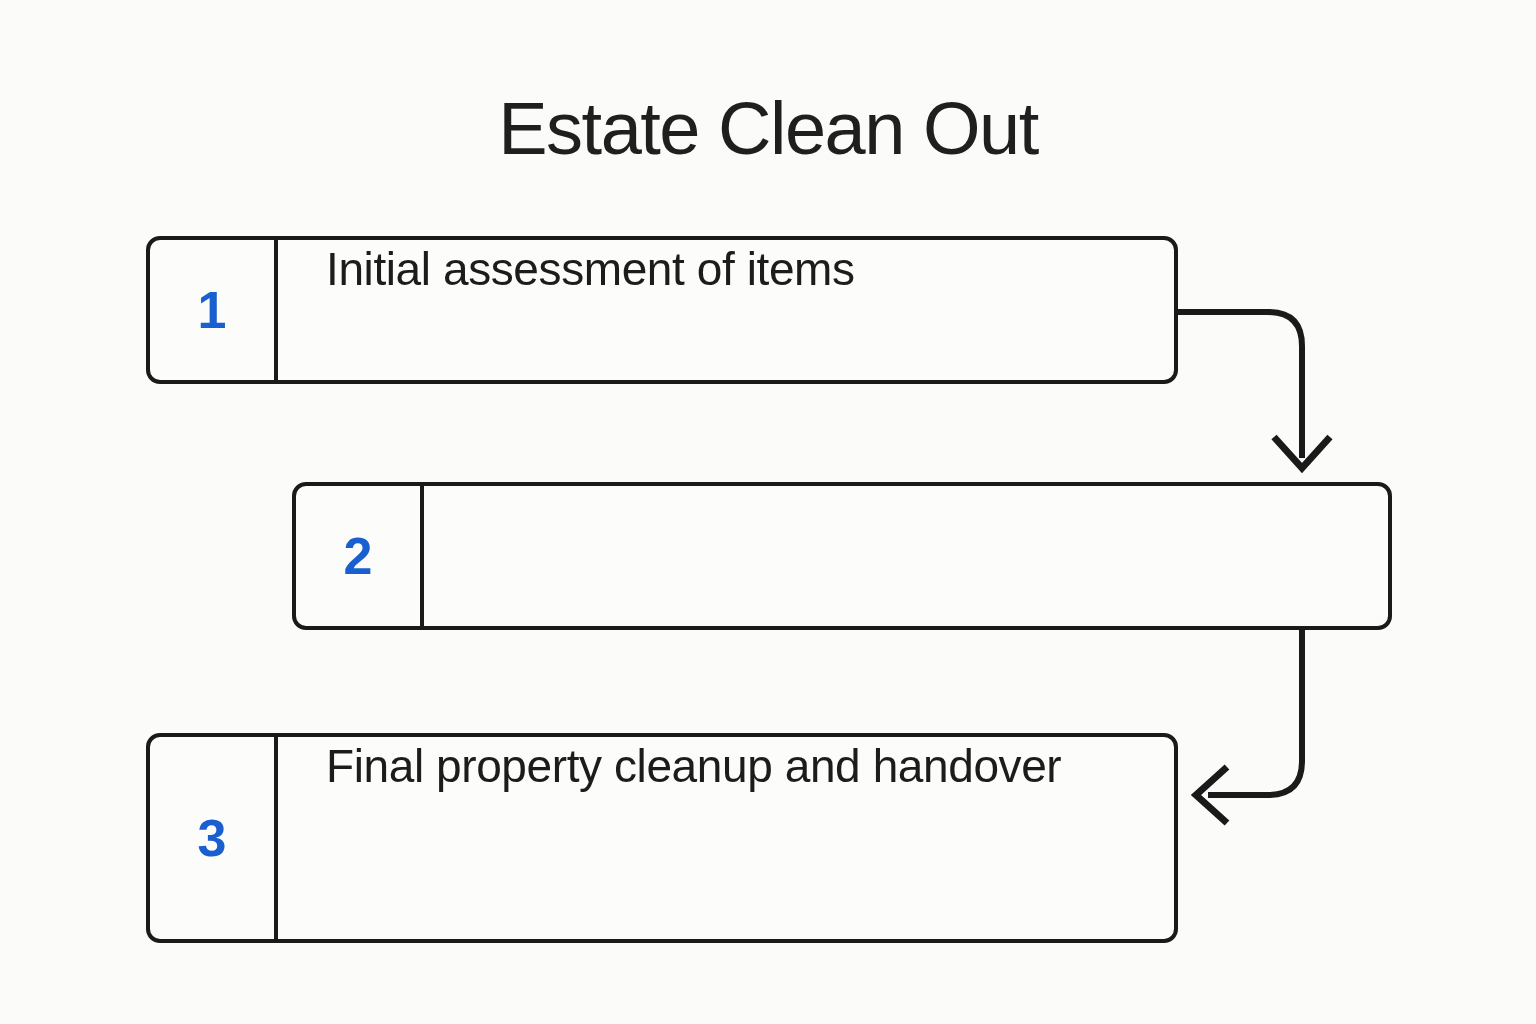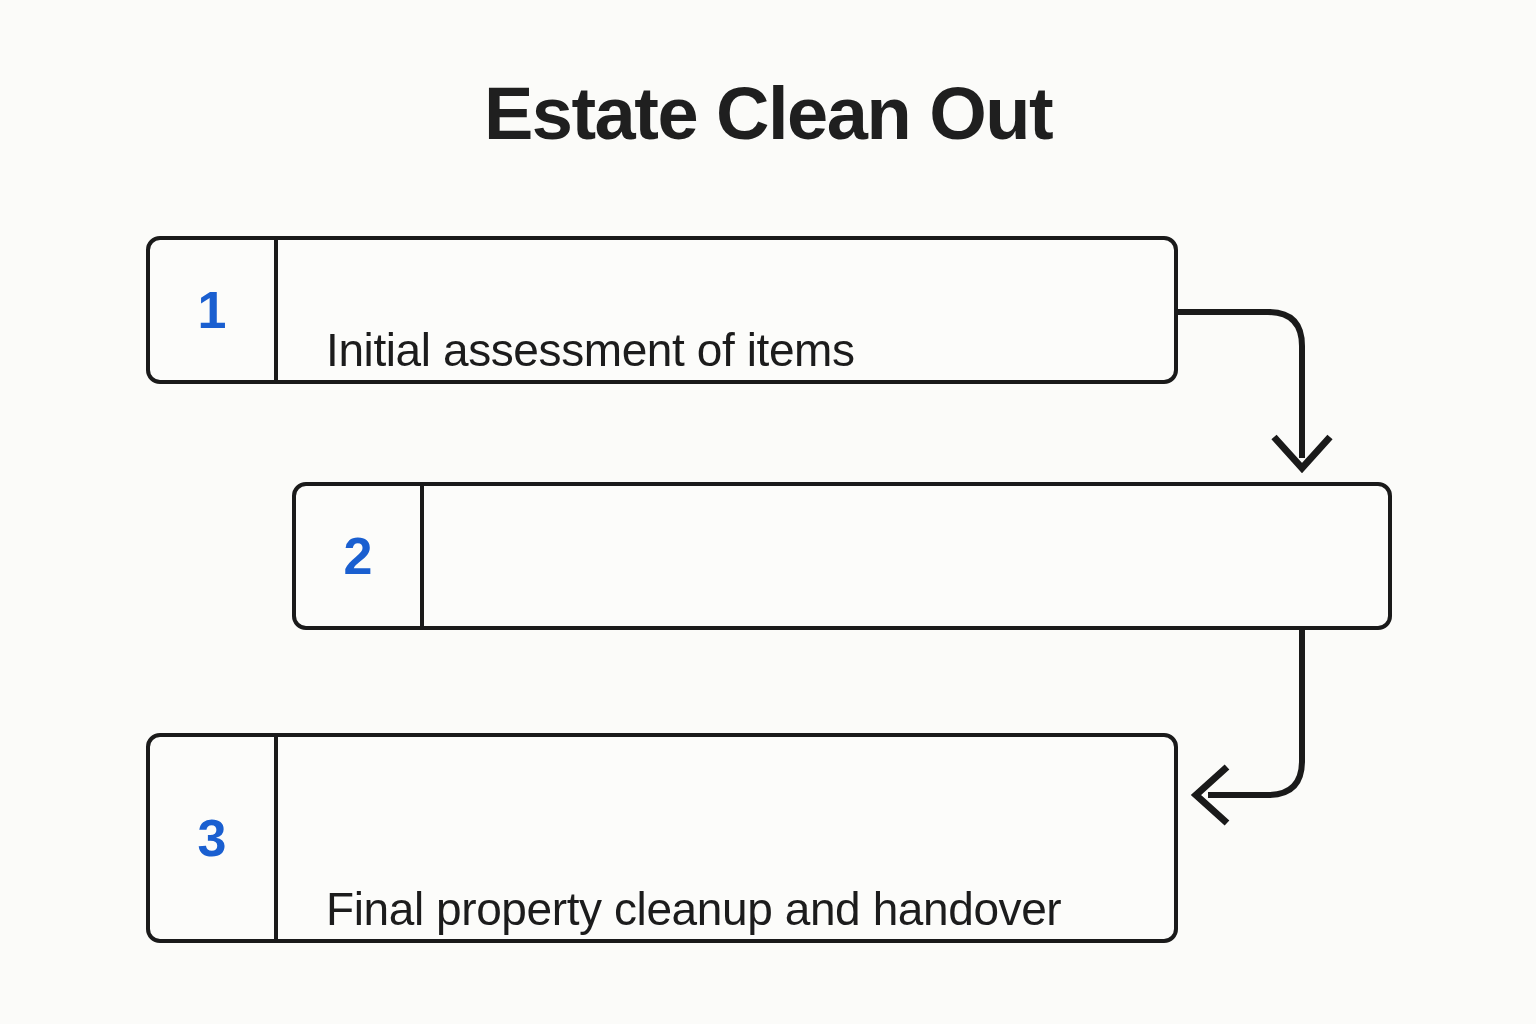--- a/index.html
+++ b/index.html
@@ -19,25 +19,25 @@
     position: relative;
     width: 1536px;
     height: 1024px;
     background: #fbfbf9;
   }
 
   
   #page-title {
     position: absolute;
     left: 0;
-    top: 77px;
+    top: 92px;
     width: 1536px;
     text-align: center;
     font-size: 74px;
-    font-weight: bold;
+    font-weight: normal;
     letter-spacing: -1.5px;
     color: #1f1f1f;
     line-height: 1.0;
     white-space: nowrap;
   }
 
   
   .step-box {
     position: absolute;
     box-sizing: border-box;
@@ -62,21 +62,21 @@
   .step-number {
     font-size: 52px;
     font-weight: bold;
     color: #1a5fd0;
     line-height: 1;
   }
 
   .step-label-cell {
     flex: 1 1 auto;
     display: flex;
-    align-items: flex-end;
+    align-items: flex-start;
     padding: 0 26px 0 48px;
     box-sizing: border-box;
   }
 
   .step-label {
     font-size: 46px;
     font-weight: normal;
     color: #1c1c1c;
     line-height: 1.28;
     letter-spacing: -0.4px;

